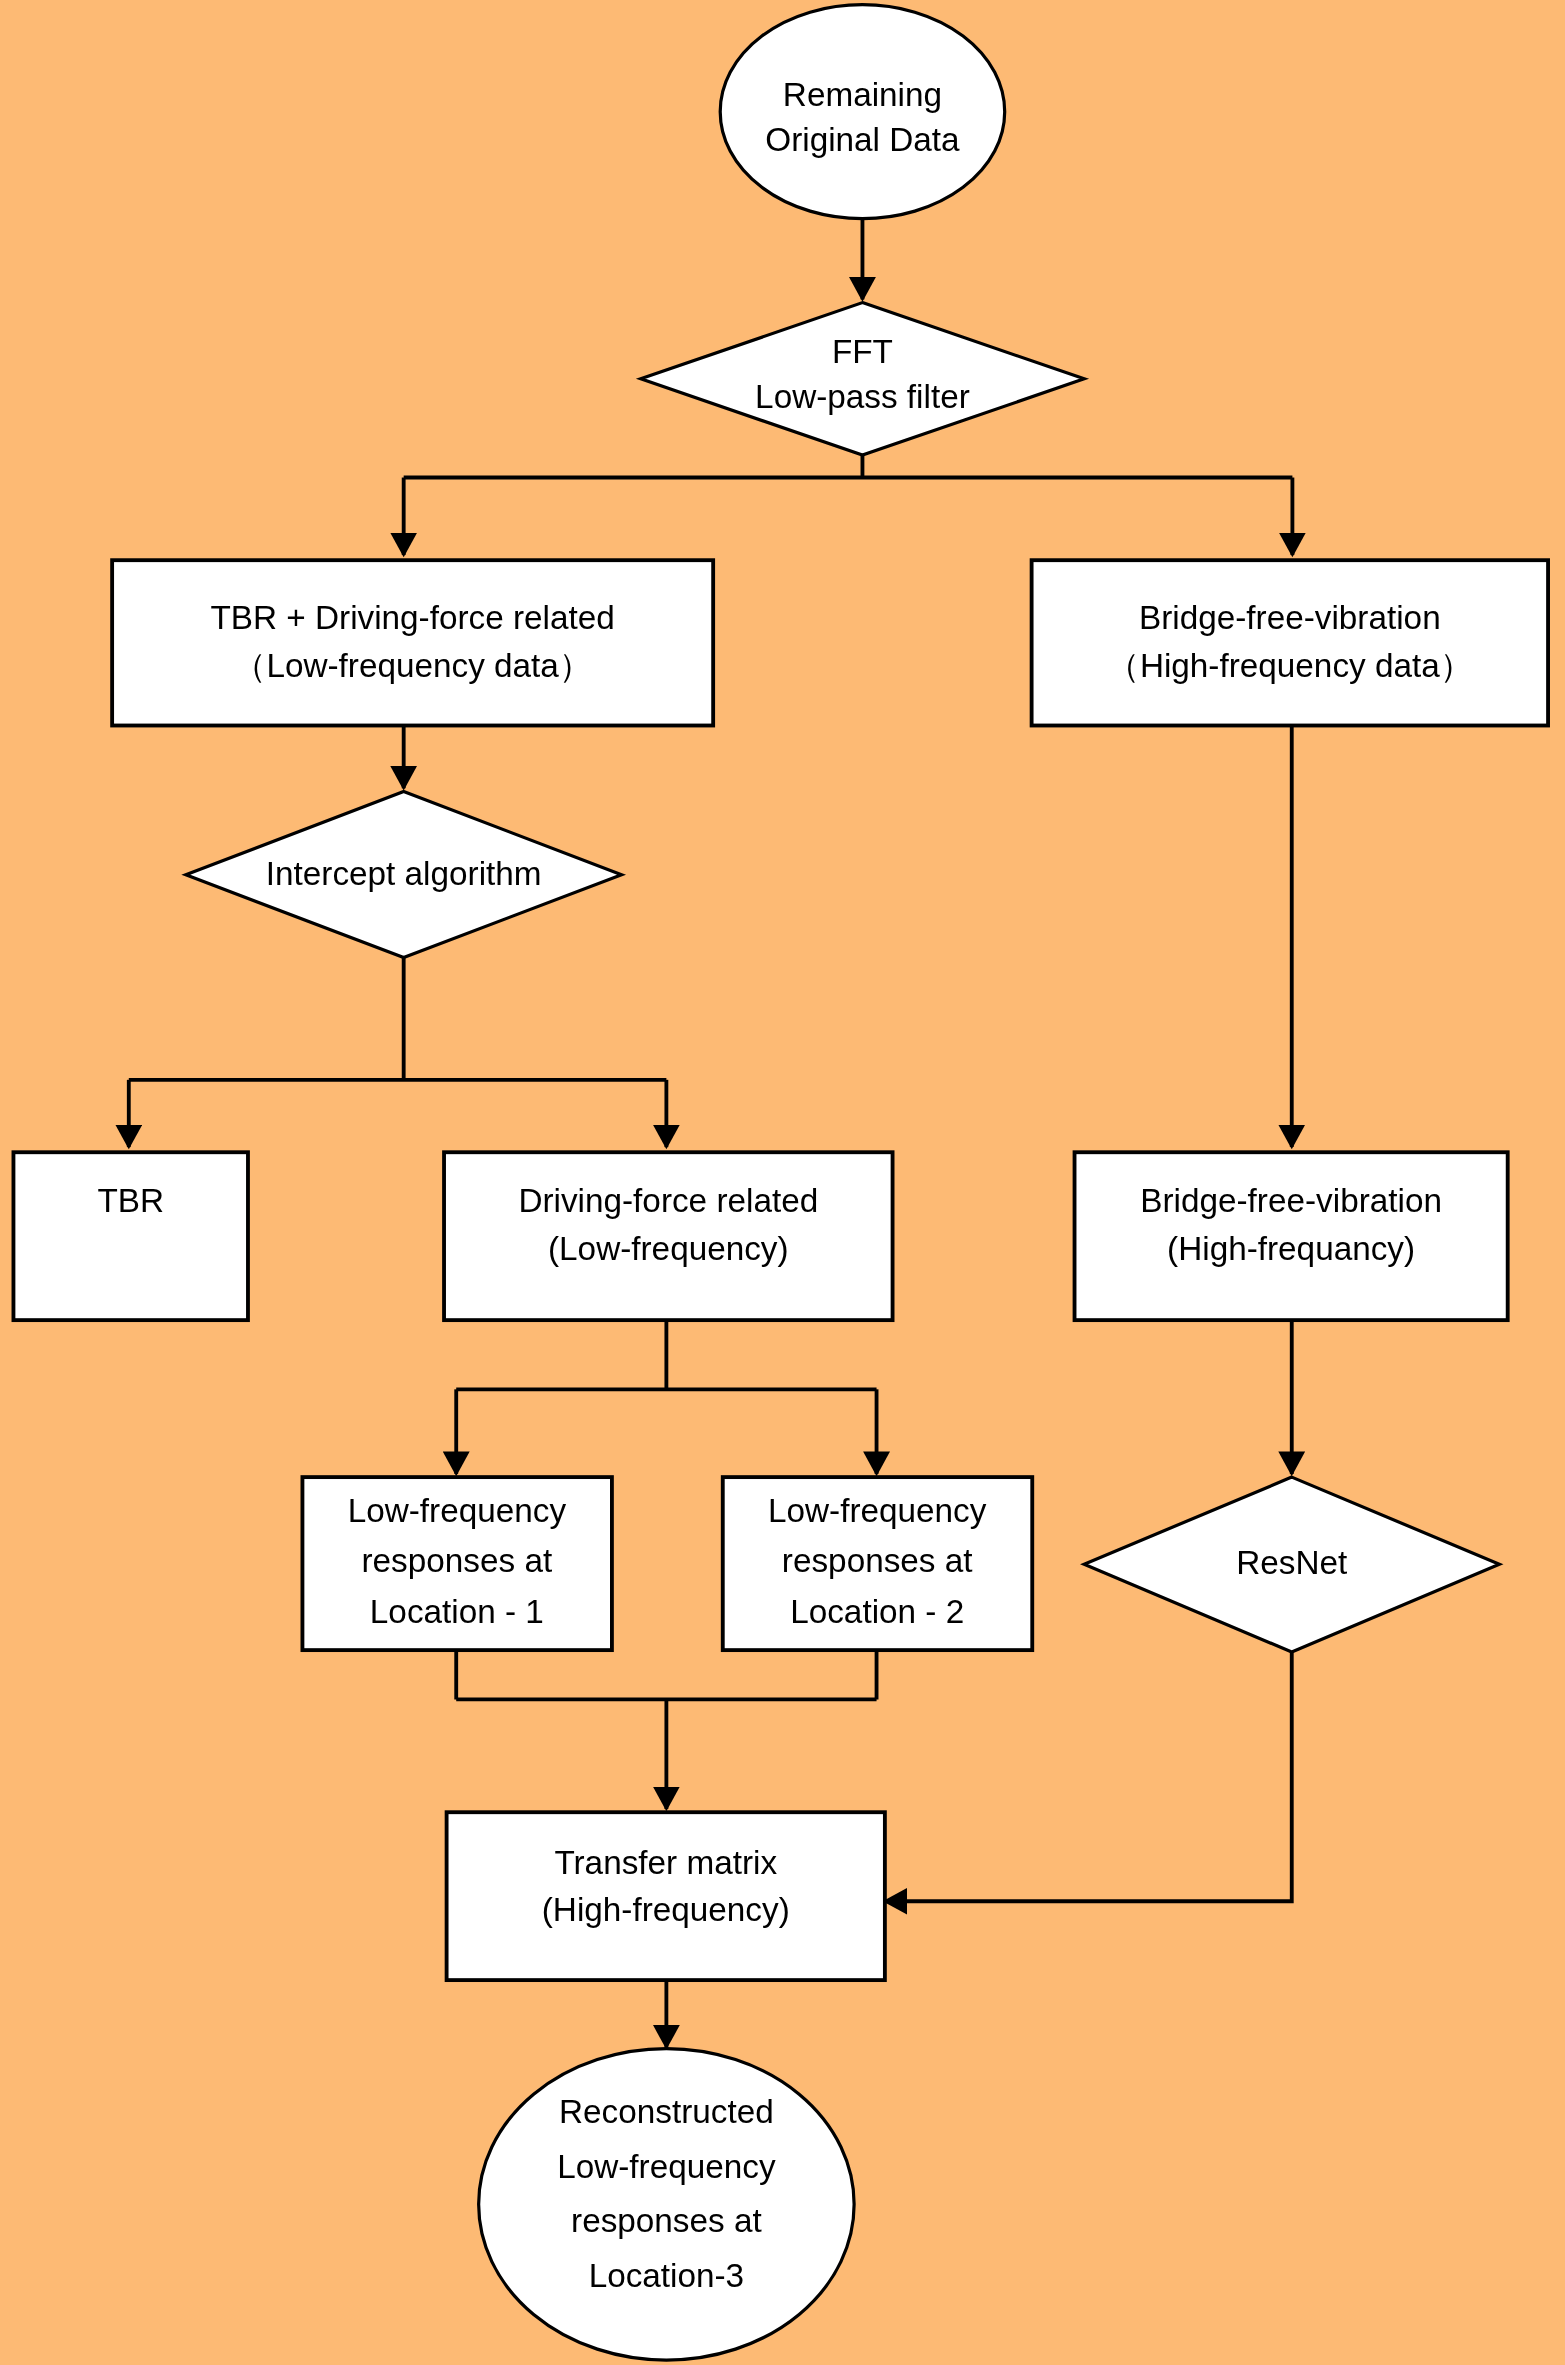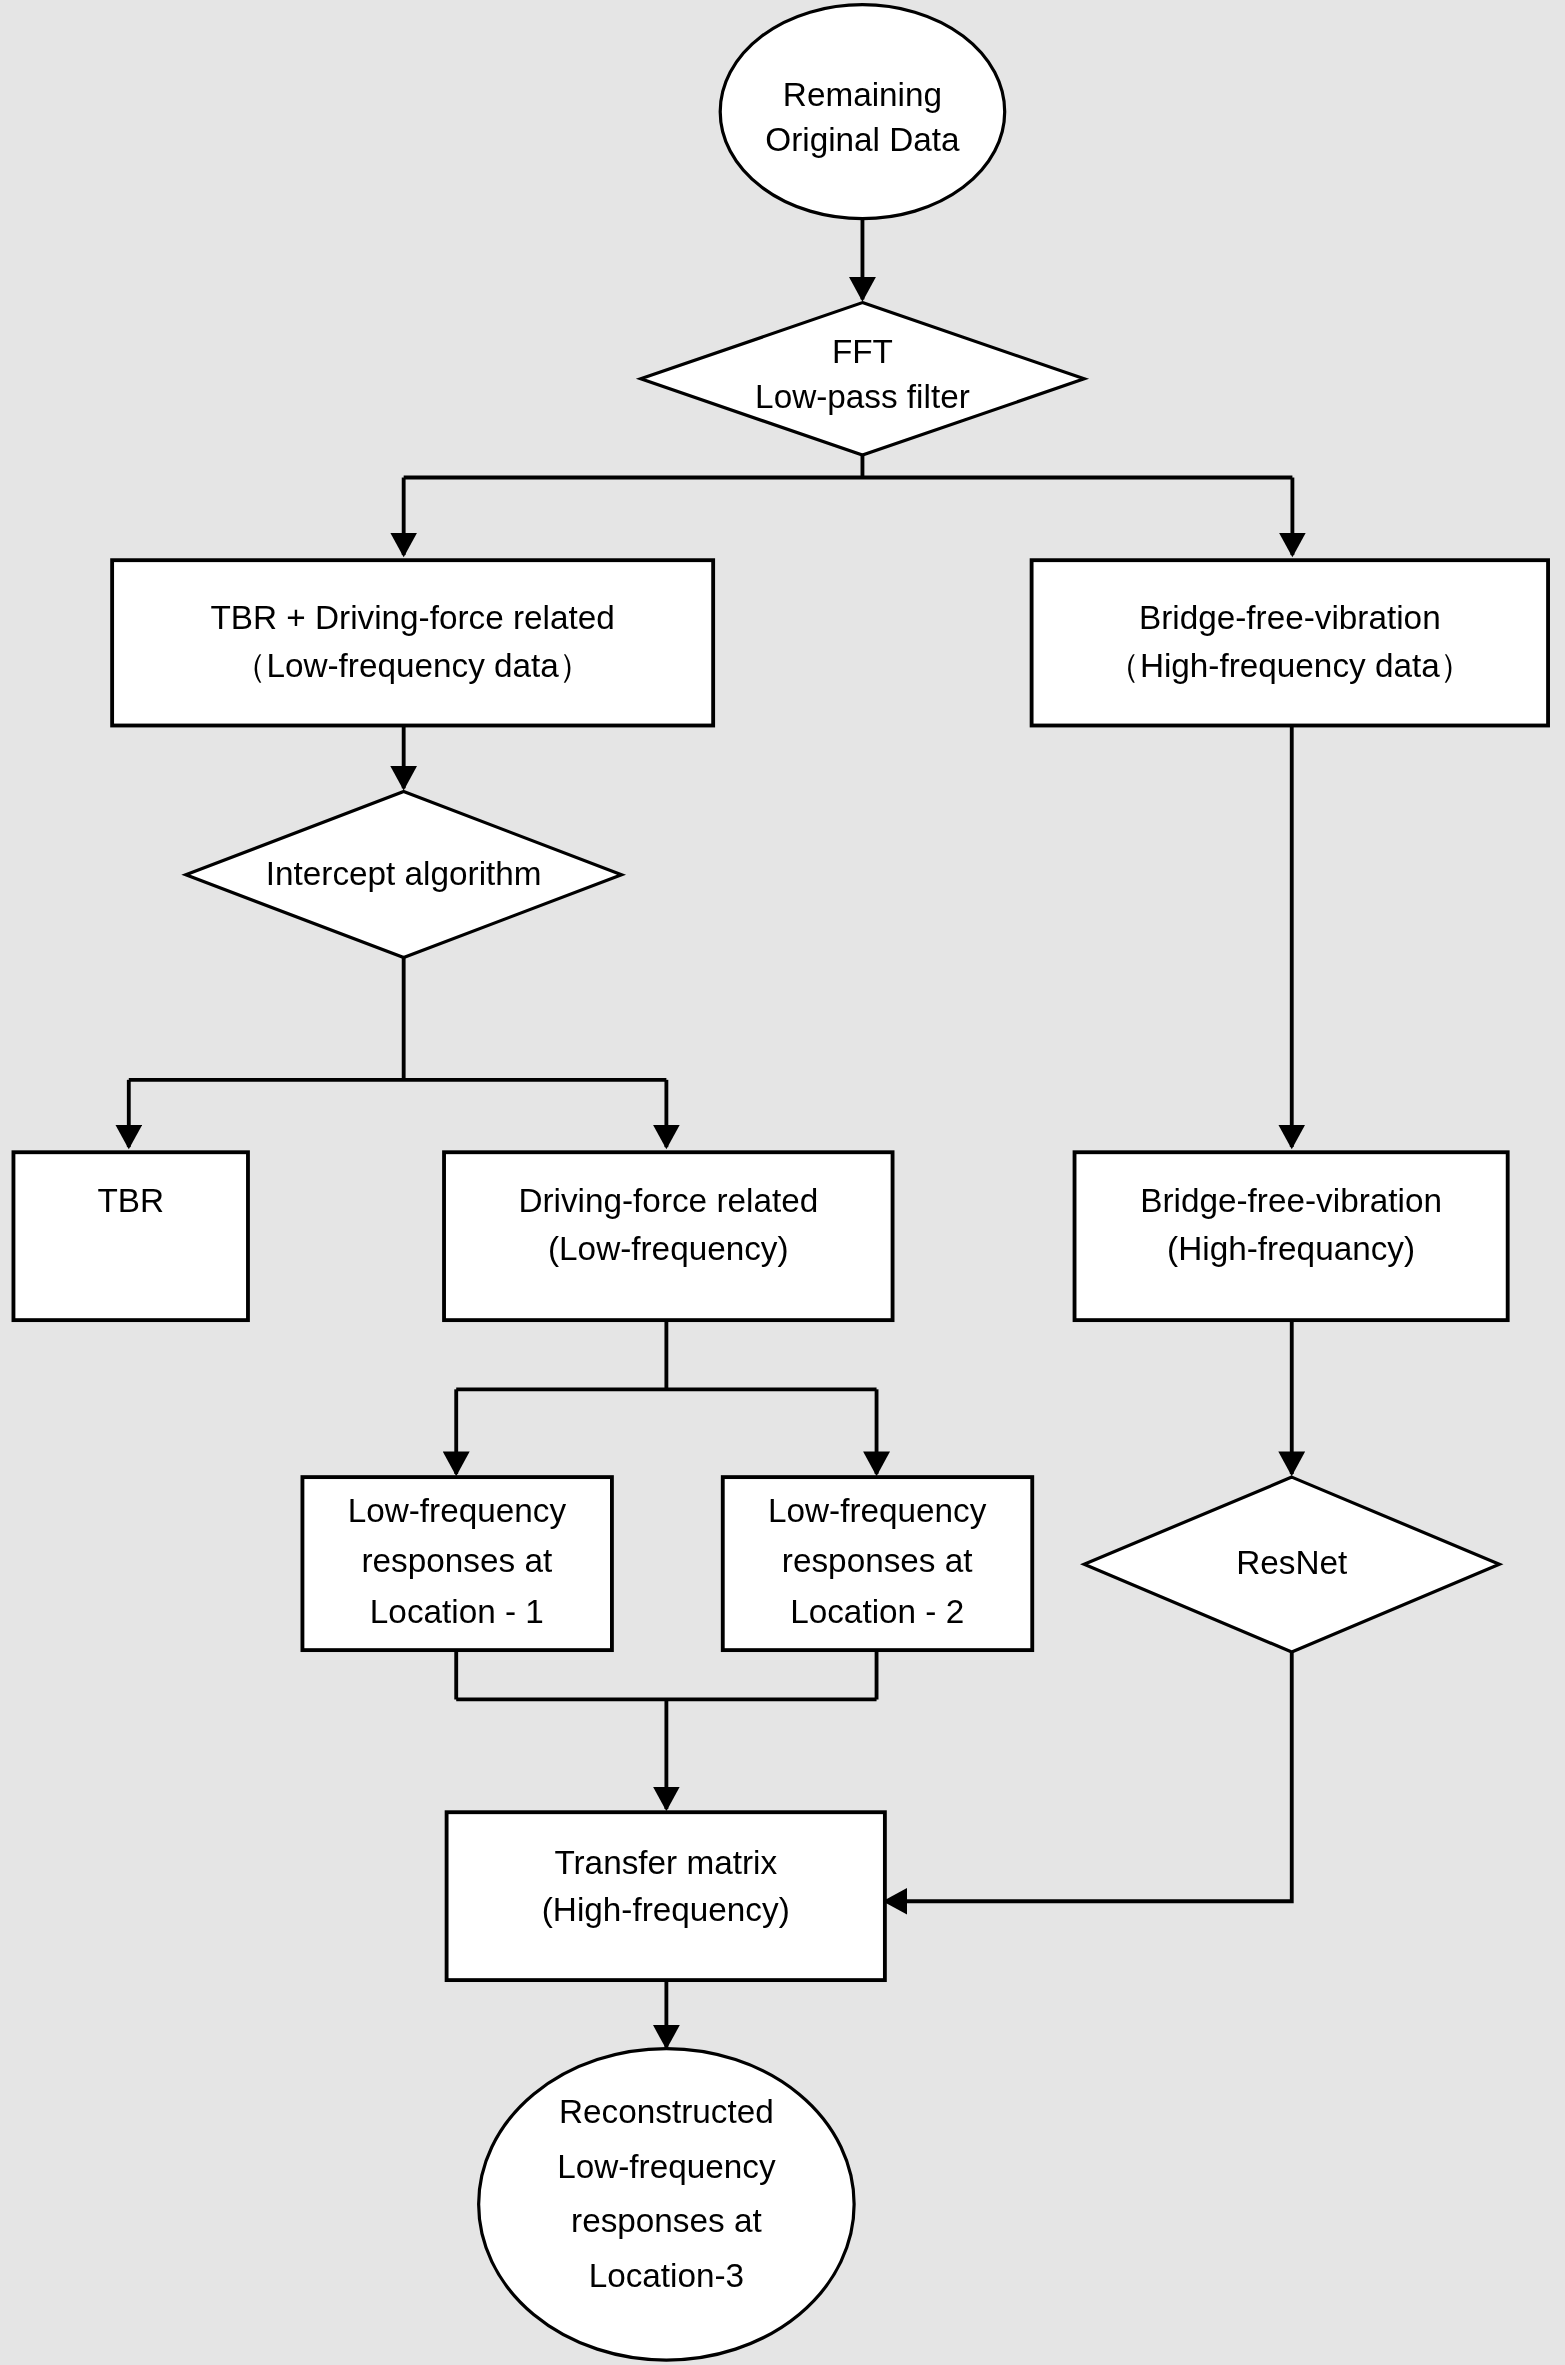--- a/index.html
+++ b/index.html
@@ -1,17 +1,17 @@
 <!DOCTYPE html>
 <html style="font-size:10.3px"><head>
 <meta charset="utf-8">
 <style>
   html,body{margin:0;padding:0;background:#ffffff;}
   body{font-family:"Liberation Sans", sans-serif;}
-  #page{position:relative;width:1566px;height:2366px;background:#e5e5e5;overflow:hidden;}
+  #page{position:relative;width:1566px;height:2366px;background:#fdba74;overflow:hidden;}
   svg{display:block;}
   .shape{fill:#ffffff;stroke:#000000;stroke-width:6;}
   .shape-thin{fill:#ffffff;stroke:#000000;stroke-width:5;}
   .conn{stroke:#000000;stroke-width:6;fill:none;}
   .nodetext{font-family:"Liberation Sans", sans-serif;font-size:52px;fill:#000000;text-anchor:middle;dominant-baseline:middle;}
 </style>
 </head>
 <body>
 
 <div id="page">

